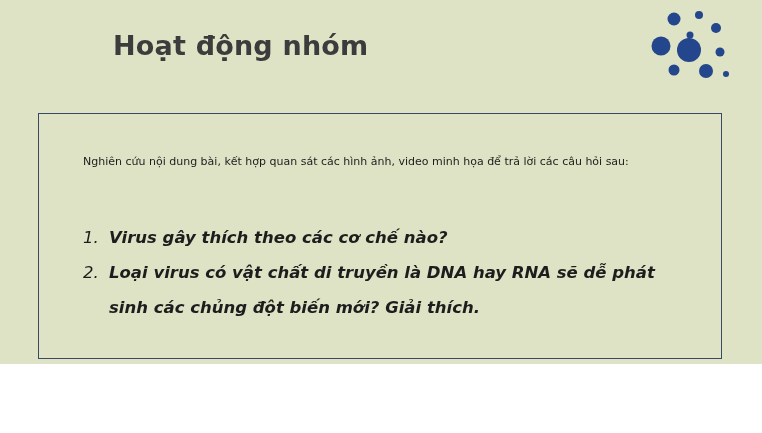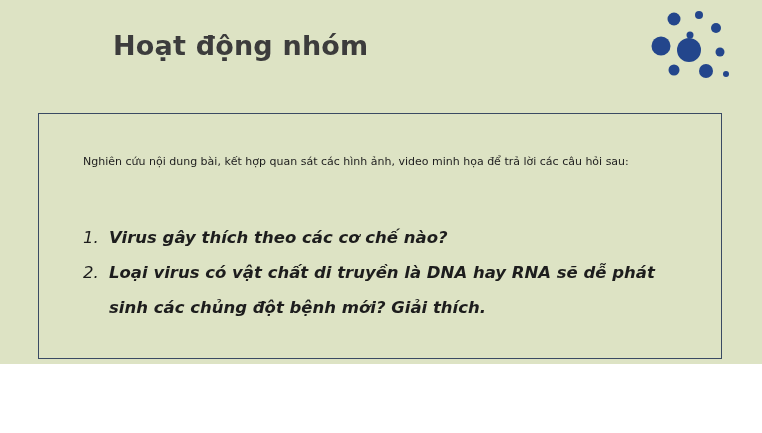--- a/index.html
+++ b/index.html
@@ -114,18 +114,18 @@
 
     <div class="intro">Nghiên cứu nội dung bài, kết hợp quan sát các hình ảnh, video minh họa để trả lời các câu hỏi sau:</div>
 
     <ul class="q-list">
       <li class="q-item">
         <span class="q-num">1.</span>
         <span class="q-text">Virus gây thích theo các cơ chế nào?</span>
       </li>
       <li class="q-item">
         <span class="q-num">2.</span>
-        <span class="q-text">Loại virus có vật chất di truyền là DNA hay RNA sẽ dễ phát sinh các chủng đột bệnh mới? Giải thích.</span>
+        <span class="q-text">Loại virus có vật chất di truyền là DNA hay RNA sẽ dễ phát sinh các chủng đột biến mới? Giải thích.</span>
       </li>
     </ul>
 
   </div>
 </div>
 
 </body></html>

